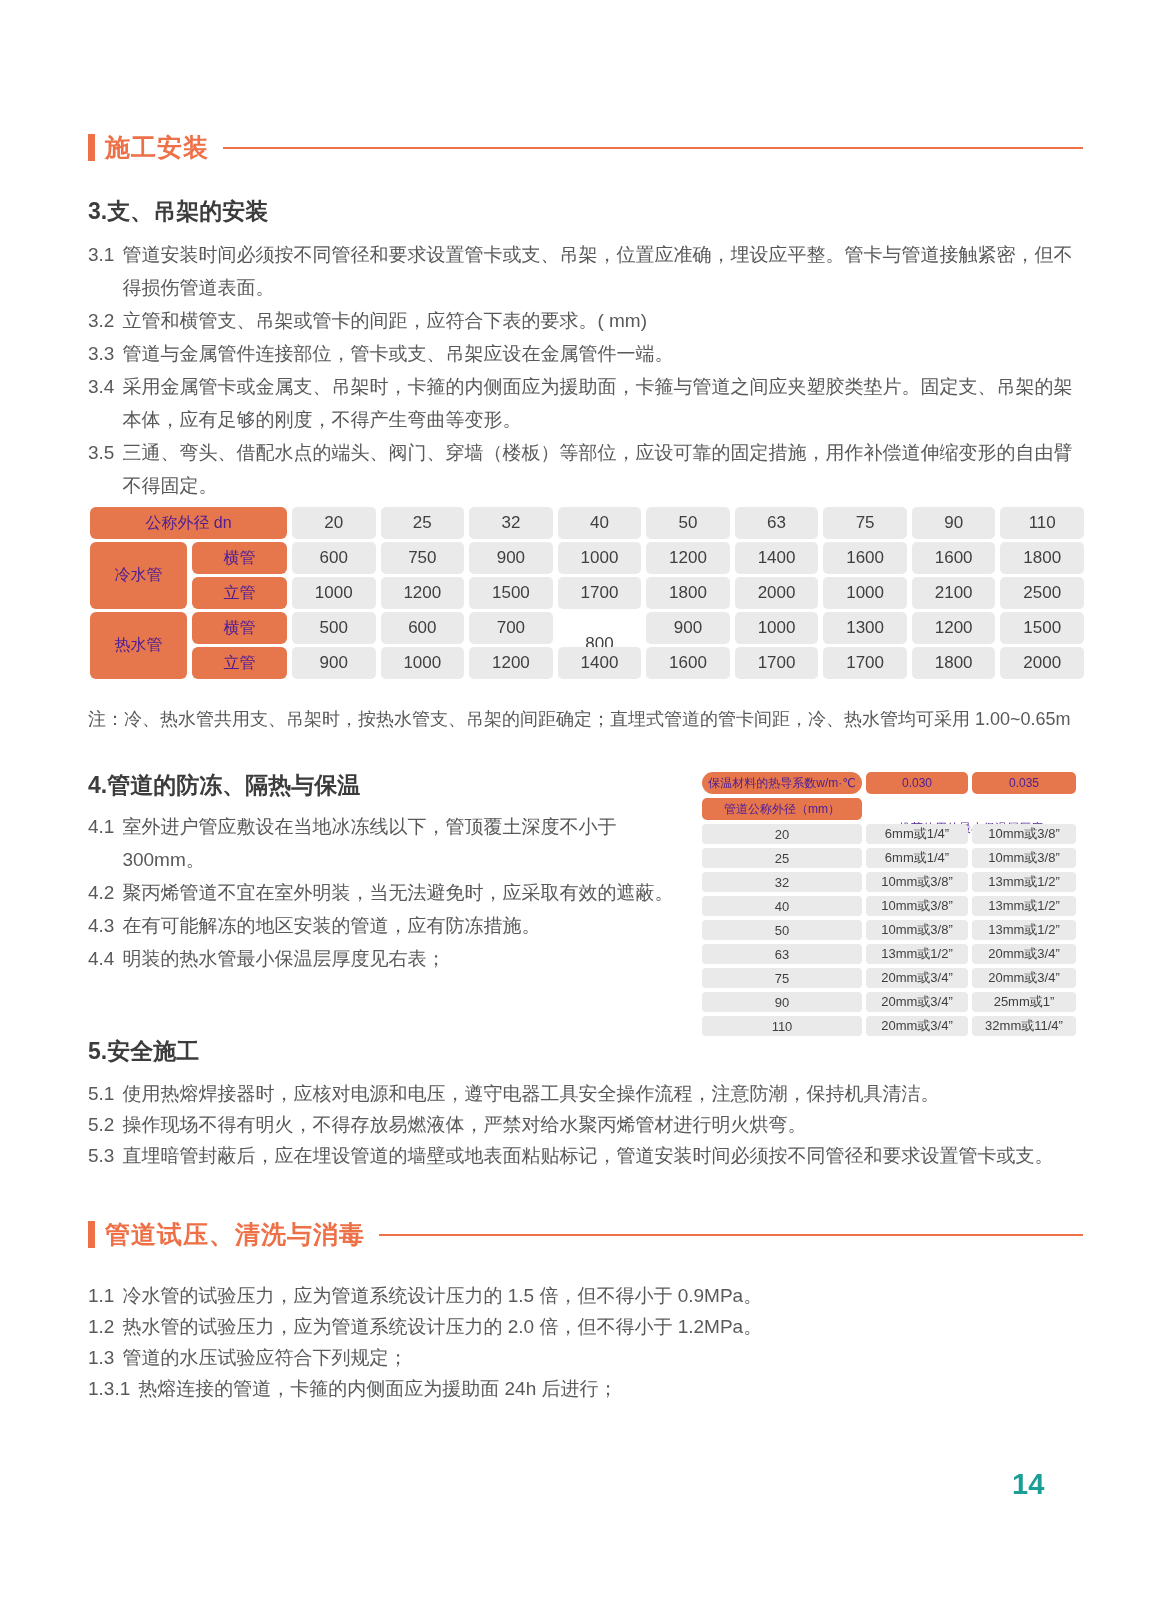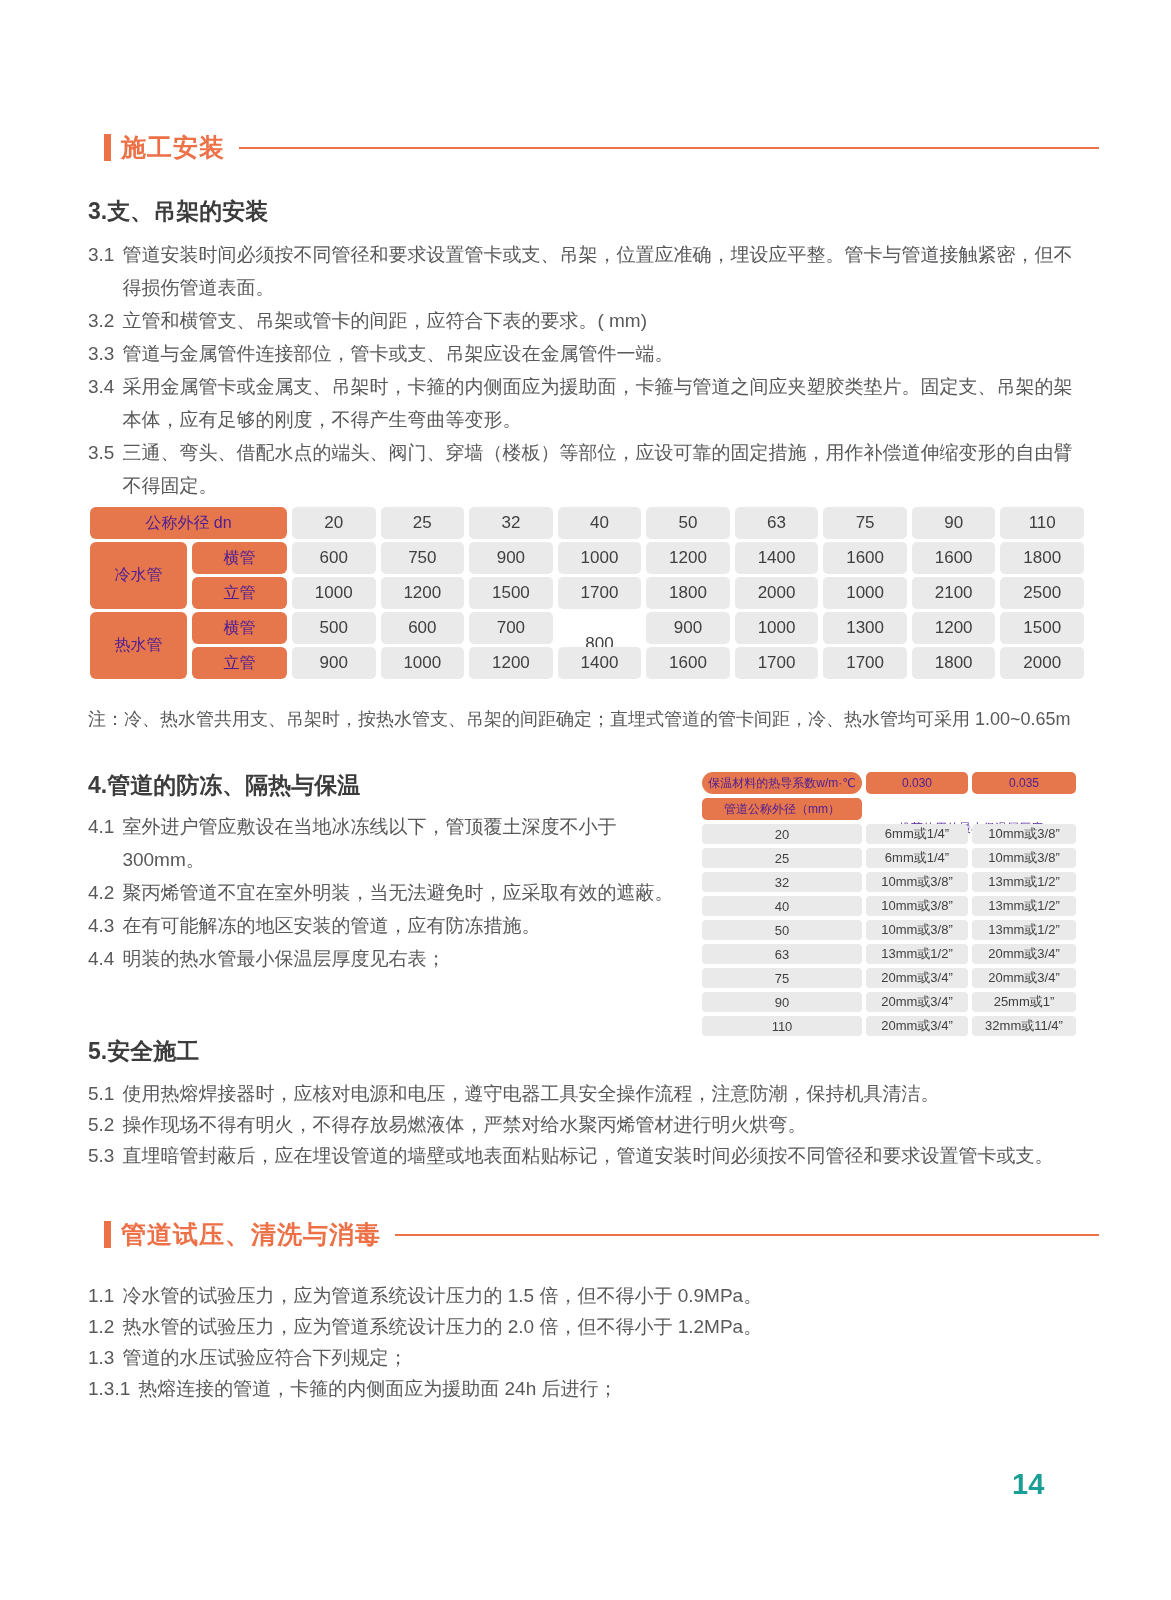--- a/index.html
+++ b/index.html
@@ -2,21 +2,21 @@
 <html lang="zh" style="--accent: #ED7046; --cell-orange: #E6764B; --cell-gray: #EAEAEA; --body-text: #58595B; --heading-text: #3C3C3C; --cell-text: #3F3F3F; --page-number-color: #1B9E95;"><head>
 <meta charset="utf-8">
 <style>
   html,body{margin:0;padding:0;background:#ffffff;}
   .page{
     position:relative;width:1171px;height:1600px;margin:0 auto;background:#ffffff;
     font-family:"Liberation Sans","DejaVu Sans",sans-serif;overflow:hidden;
   }
   .abs{position:absolute;}
   
-  .sec-header{left:104px;width:995px;display:flex;align-items:center;}
+  .sec-header{left:88px;width:995px;display:flex;align-items:center;}
   .sec-header .bar{width:7px;height:27px;background:var(--accent,#ED7046);margin-right:10px;flex:0 0 auto;}
   .sec-header .sec-title{color:var(--accent,#ED7046);font-size:25px;font-weight:bold;letter-spacing:1px;white-space:nowrap;}
   .sec-header .rule{flex:1 1 auto;height:2px;background:var(--accent,#ED7046);margin-left:14px;}
   
   .subhead{left:88px;font-size:23px;font-weight:bold;color:var(--heading-text,#3C3C3C);}
   
   .clauses{left:88px;width:1000px;color:var(--body-text,#58595B);font-size:19px;}
   .clause{display:flex;line-height:33px;}
   .clauses.tight .clause{line-height:31px;}
   .cnum{flex:0 0 auto;margin-right:8px;}

